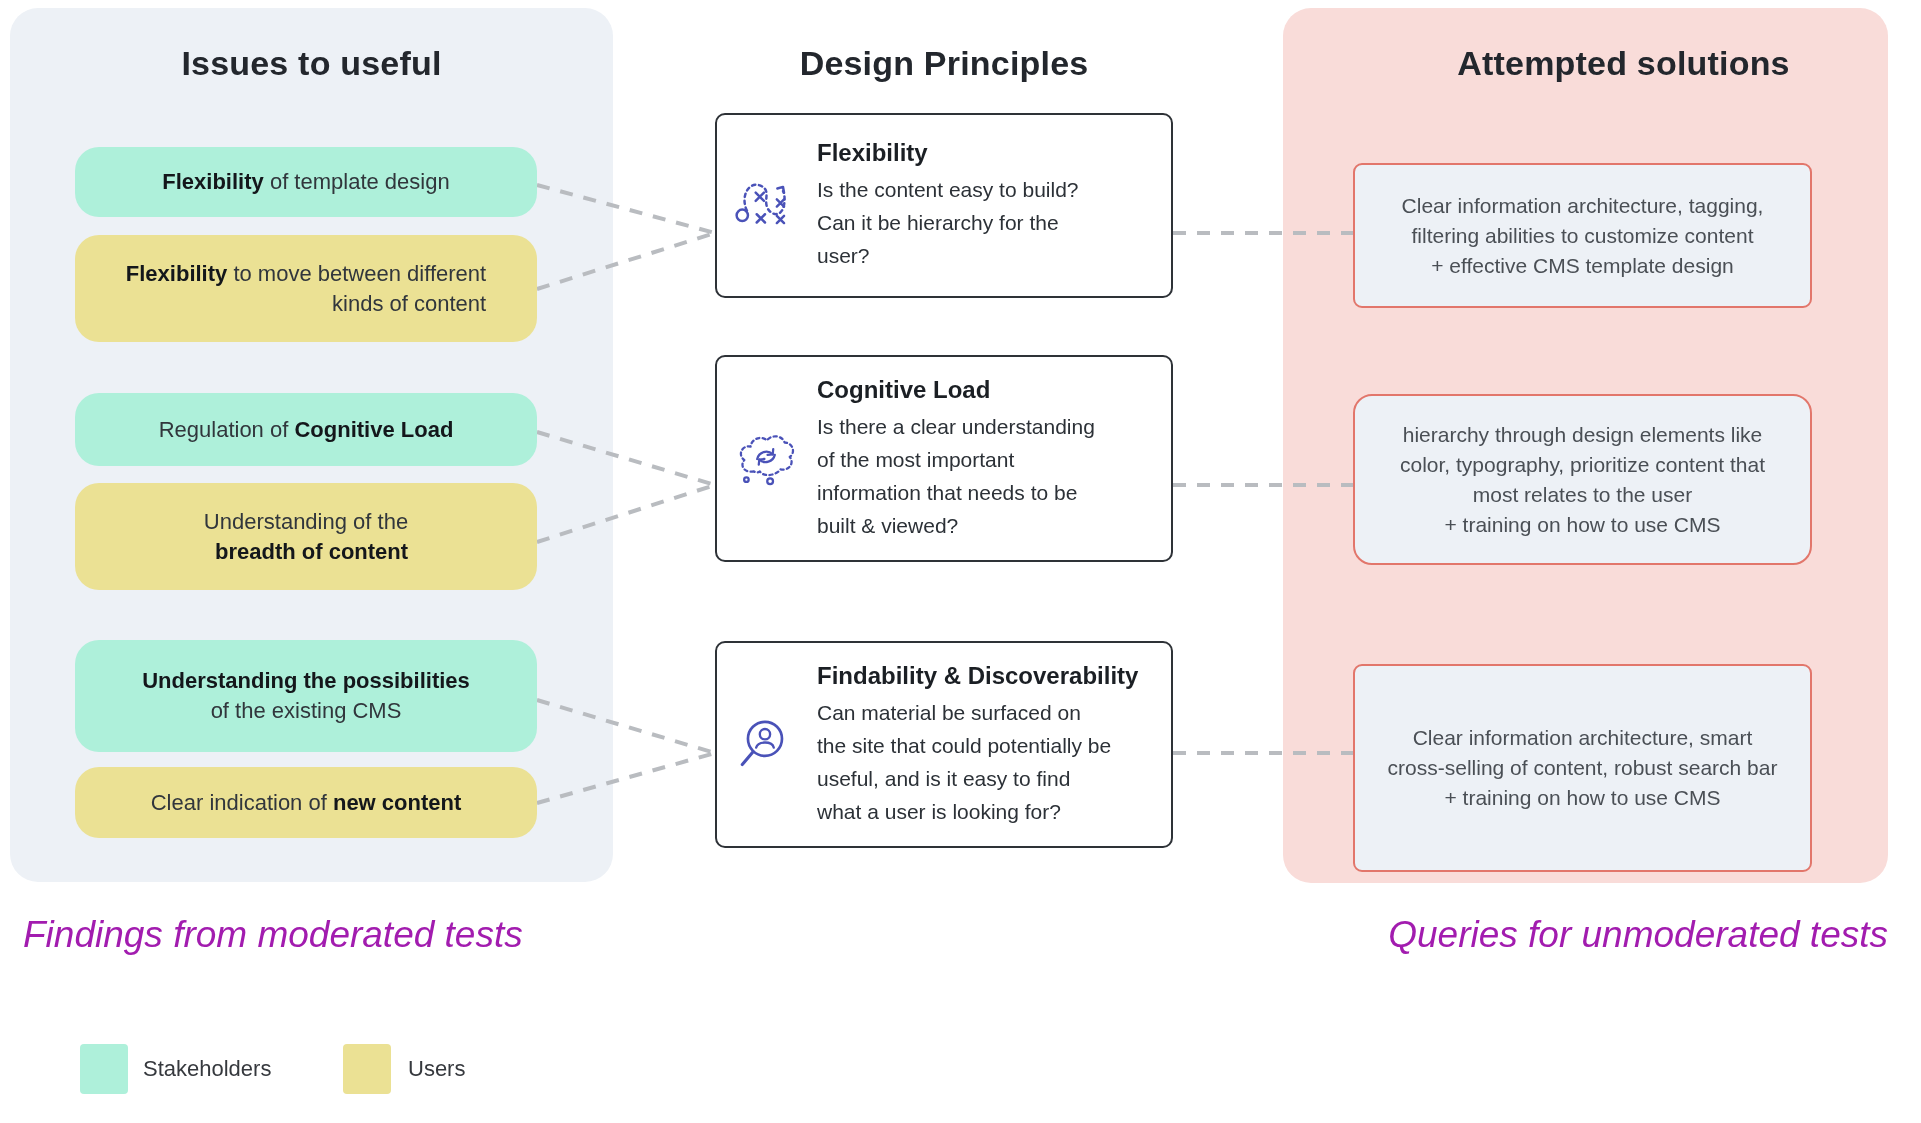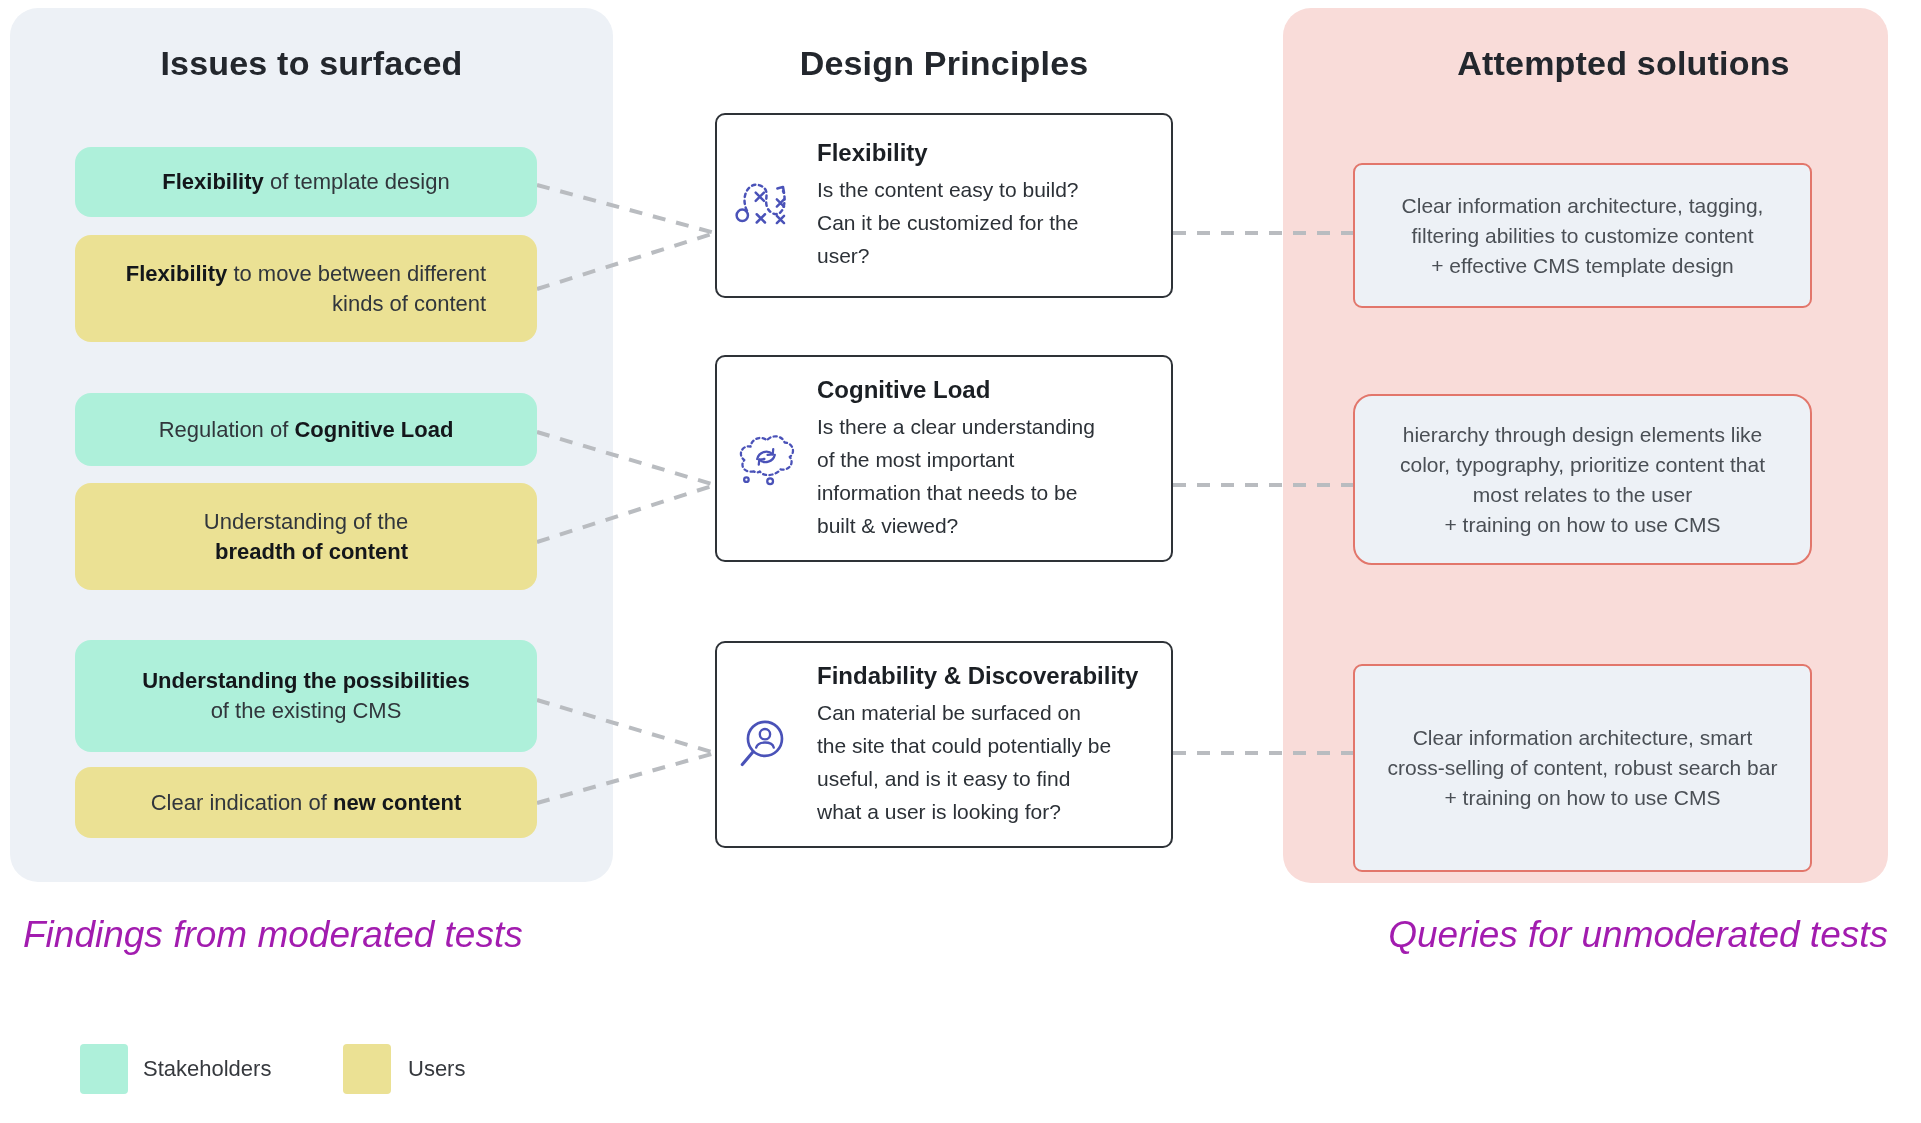--- a/index.html
+++ b/index.html
@@ -14,21 +14,21 @@
   
   .col-header{
     position:absolute;top:44px;text-align:center;font-size:34px;font-weight:700;color:#23272d;
     letter-spacing:.2px;
   }
   #hdr-issues{left:10px;width:603px;}
   #hdr-principles{left:715px;width:458px;}
   #hdr-solutions{left:1321px;width:605px;}
   
   .ibox{
-    position:absolute;left:75px;width:462px;border-radius:16px;
+    position:absolute;left:75px;width:462px;border-radius:24px;
     display:flex;align-items:center;justify-content:center;text-align:center;
     font-size:22px;line-height:30px;color:#31363c;white-space:pre-line;
     padding:0 14px;box-sizing:border-box;
   }
   .ibox b{color:#14171b;font-weight:700;}
   .mint{background:#AEF0DA;}
   .yellow{background:#EBE194;text-align:right;}
   .i0{top:147px;height:70px;}
   .i1{top:235px;height:107px;}
   .i2{top:393px;height:73px;}
@@ -90,21 +90,21 @@
     <line x1="537" y1="289" x2="715" y2="233"></line>
     <line x1="1173" y1="233" x2="1353" y2="233"></line>
     <line x1="537" y1="432" x2="715" y2="485"></line>
     <line x1="537" y1="542" x2="715" y2="485"></line>
     <line x1="1173" y1="485" x2="1353" y2="485"></line>
     <line x1="537" y1="700" x2="715" y2="753"></line>
     <line x1="537" y1="803" x2="715" y2="753"></line>
     <line x1="1173" y1="753" x2="1353" y2="753"></line>
   </svg>
 
-  <div class="col-header" id="hdr-issues">Issues to surfaced</div>
+  <div class="col-header" id="hdr-issues">Issues to useful</div>
   <div class="col-header" id="hdr-principles">Design Principles</div>
   <div class="col-header" id="hdr-solutions">Attempted solutions</div>
 
   <div class="ibox mint i0"><span><b>Flexibility</b><span> of template design</span></span></div>
   <div class="ibox yellow i1"><span><b>Flexibility</b><span> to move between different
 kinds of content</span></span></div>
   <div class="ibox mint i2"><span><span>Regulation of </span><b>Cognitive Load</b></span></div>
   <div class="ibox yellow i3"><span><span>Understanding of the
 </span><b>breadth of content</b></span></div>
   <div class="ibox mint i4"><span><b>Understanding the possibilities</b><span>
@@ -121,21 +121,21 @@
           <path d="M22 19 l8 8 M30 19 l-8 8"></path>
           <path d="M23 40 l8 8 M31 40 l-8 8"></path>
           <path d="M42.5 25.5 l7 7 M49.5 25.5 l-7 7"></path>
           <path d="M42.5 41.5 l7 7 M49.5 41.5 l-7 7"></path>
         </g>
       </svg>
     </div>
     <div class="ptext">
       <div class="ptitle">Flexibility</div>
       <div class="pbody">Is the content easy to build?
-Can it be customized for the
+Can it be hierarchy for the
 user?</div>
     </div>
   </div>
 
   <div class="pbox p1">
     <div class="picon">
       <svg viewBox="0 0 64 64">
         <g class="icon-stroke" stroke-width="2.2">
           <path d="M20 44 C12 46 6 39 11 33 C4 28 9 18 17 20 C18 12 28 9 33 14 C37 8 48 9 50 16 C58 16 61 26 55 30 C60 36 54 44 46 42 C42 48 30 50 26 44 C24 45.5 22 45 20 44 Z" stroke-dasharray="3 3.2"></path>
           <circle cx="13" cy="52" r="2.2"></circle>

